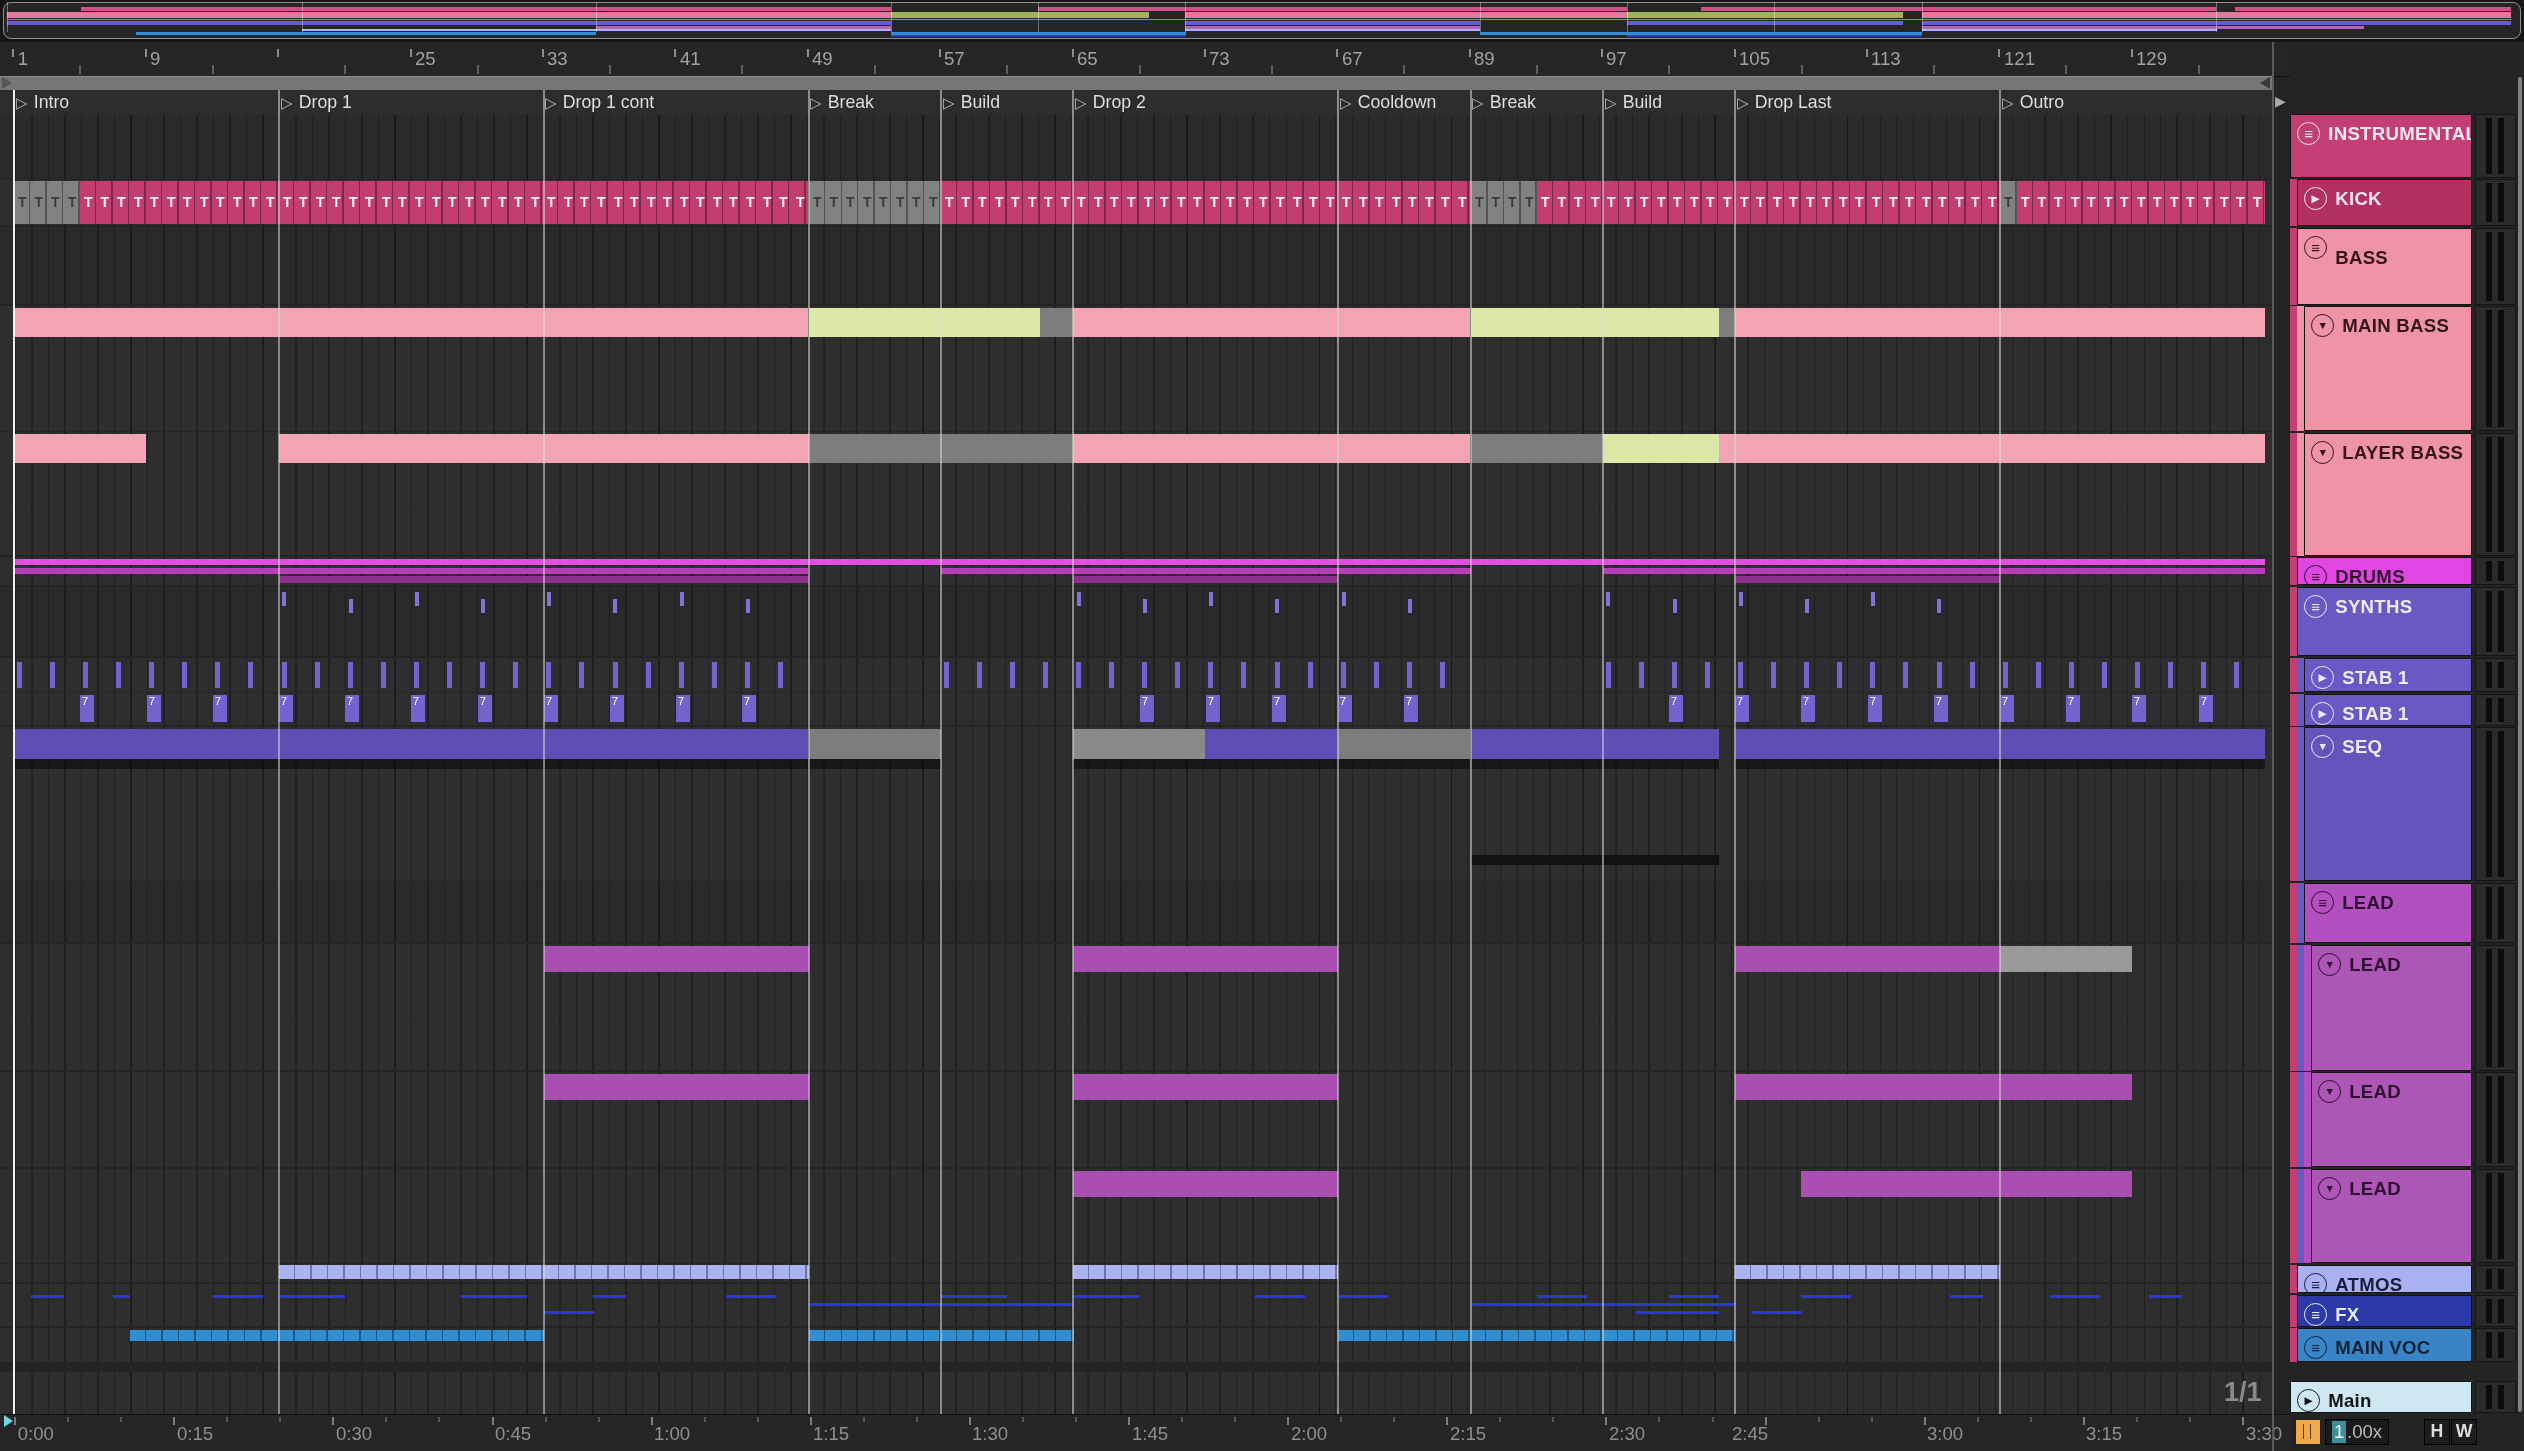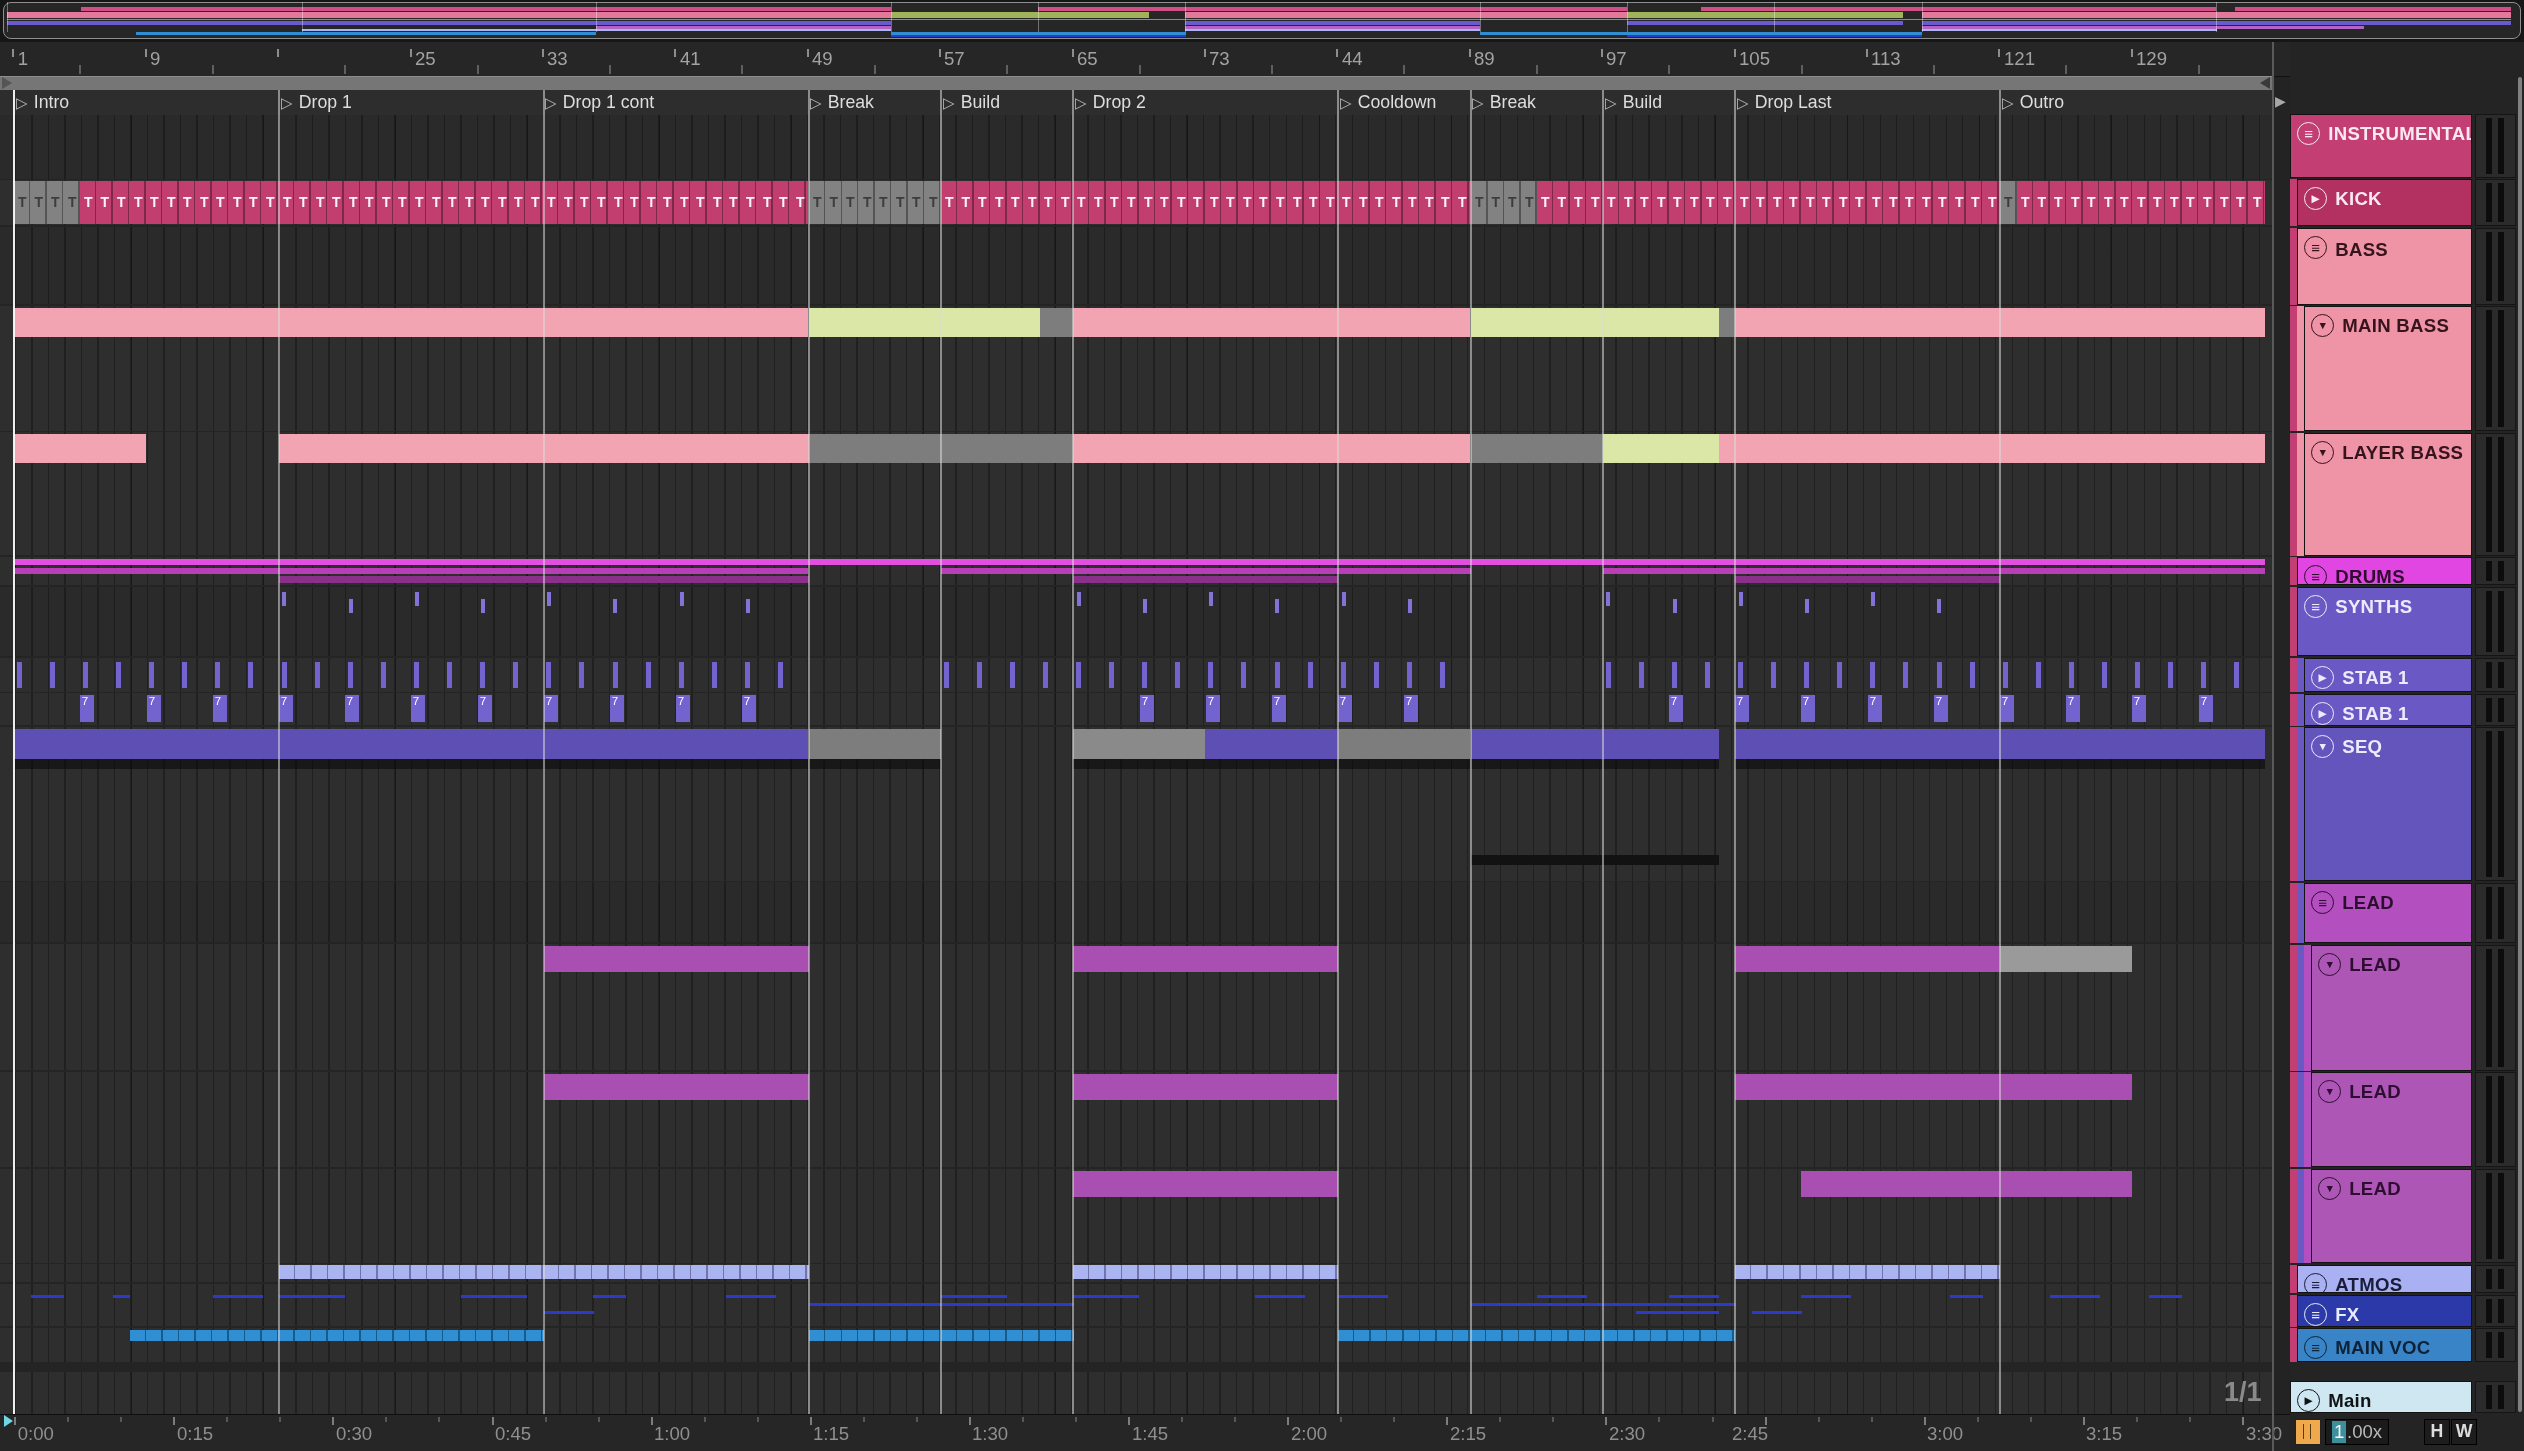--- a/index.html
+++ b/index.html
@@ -149,21 +149,21 @@
       <div class="bar-lab" style="left: 680px;">41</div>
       <div class="bar-tick" style="left: 807px;"></div>
       <div class="bar-lab" style="left: 812px;">49</div>
       <div class="bar-tick" style="left: 939px;"></div>
       <div class="bar-lab" style="left: 944px;">57</div>
       <div class="bar-tick" style="left: 1072px;"></div>
       <div class="bar-lab" style="left: 1077px;">65</div>
       <div class="bar-tick" style="left: 1204px;"></div>
       <div class="bar-lab" style="left: 1209px;">73</div>
       <div class="bar-tick" style="left: 1336px;"></div>
-      <div class="bar-lab" style="left: 1342px;">44</div>
+      <div class="bar-lab" style="left: 1342px;">67</div>
       <div class="bar-tick" style="left: 1469px;"></div>
       <div class="bar-lab" style="left: 1474px;">89</div>
       <div class="bar-tick" style="left: 1601px;"></div>
       <div class="bar-lab" style="left: 1606px;">97</div>
       <div class="bar-tick" style="left: 1734px;"></div>
       <div class="bar-lab" style="left: 1739px;">105</div>
       <div class="bar-tick" style="left: 1866px;"></div>
       <div class="bar-lab" style="left: 1871px;">113</div>
       <div class="bar-tick" style="left: 1998px;"></div>
       <div class="bar-lab" style="left: 2004px;">121</div>
@@ -820,21 +820,21 @@
           <div class="meter">
             <div class="a"></div>
             <i class="a"></i>
             <i class="b"></i>
           </div>
         </div>
         <div class="trow" style="top: 186px; height: 77px; width: 226px;">
           <div class="spine" style="background: rgb(195, 62, 114);"></div>
           <div class="tblock" style="background: rgb(239, 147, 166); color: rgb(53, 20, 28);">
             <div class="ticon g" style="margin-top: 2.7px;">≡</div>
-            <div class="tlabel" style="margin-top: 6px;">BASS</div>
+            <div class="tlabel" style="margin-top: 14px;">BASS</div>
           </div>
           <div class="meter">
             <div class="a"></div>
             <i class="a"></i>
             <i class="b"></i>
           </div>
         </div>
         <div class="trow" style="top: 264px; height: 125px; width: 226px;">
           <div class="spine" style="background: rgb(195, 62, 114);"></div>
           <div class="spine" style="background: rgb(239, 147, 166);"></div>

